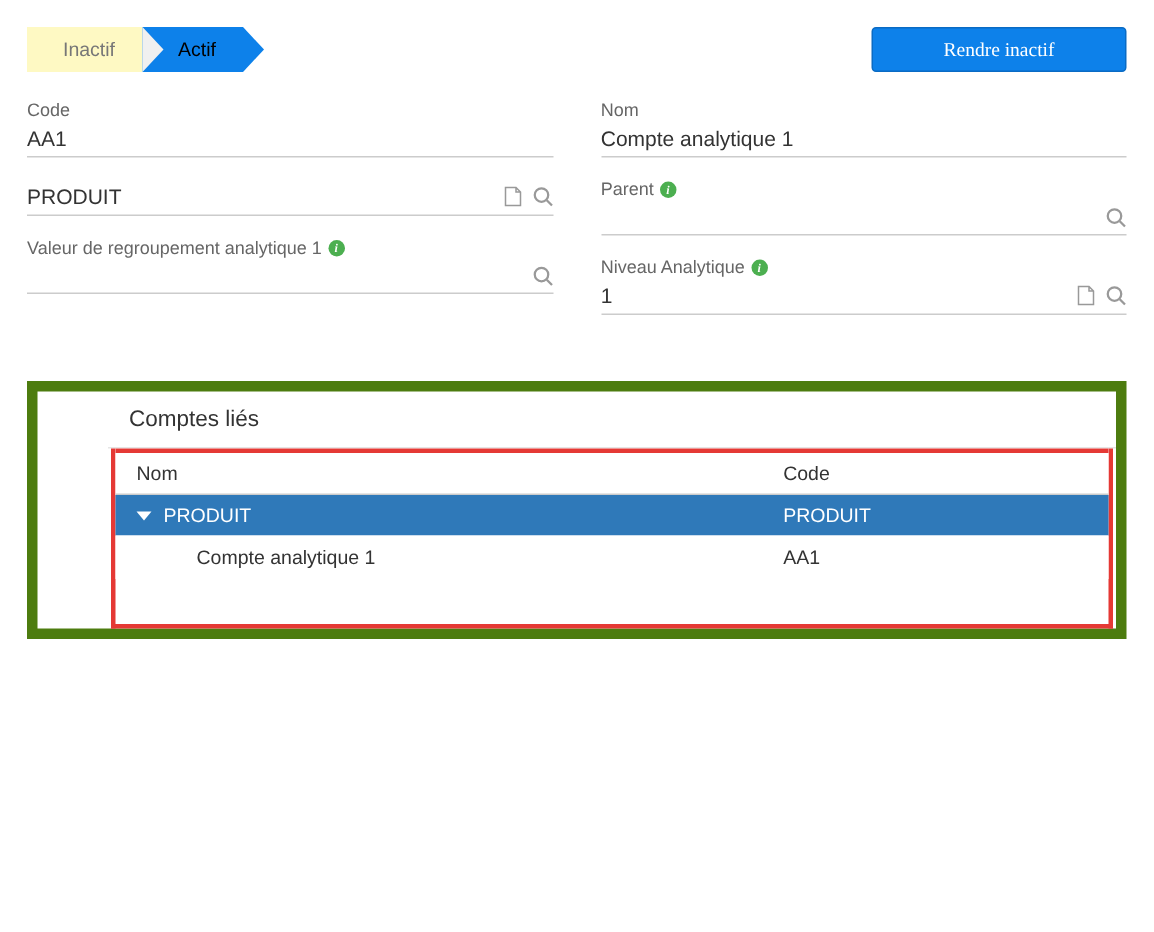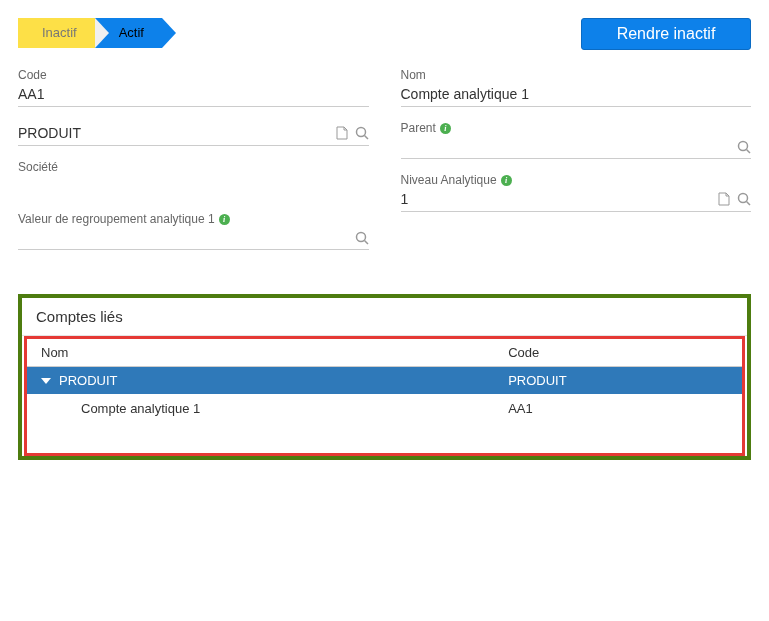--- a/index.html
+++ b/index.html
@@ -11,54 +11,55 @@
     background: #fff;
     padding: 18px;
     width: 769px;
   }
   .top-row { display: flex; justify-content: space-between; align-items: flex-start; margin-bottom: 18px; }
   .status-tabs { display: flex; }
   .status-tab {
     position: relative; height: 30px; line-height: 30px;
     padding: 0 18px 0 24px; font-size: 13px;
   }
-  .status-tab.inactive { background: #fde047; color: #777; }
+  .status-tab.inactive { background: #fef9c3; color: #777; }
   .status-tab.inactive::after {
     content:""; position:absolute; right:-14px; top:0;
     border-top:15px solid transparent; border-bottom:15px solid transparent;
     border-left:14px solid #f0f0f0; z-index:1;
   }
   .status-tab.active { background:#0d81ea; color:#000000; }
   .status-tab.active::after {
     content:""; position:absolute; right:-14px; top:0;
     border-top:15px solid transparent; border-bottom:15px solid transparent;
     border-left:14px solid #0d81ea;
   }
   .primary-btn {
     background:#0d81ea; color:#fff; border:1px solid #0a6bc4;
-    border-radius:3px; padding:6px 28px; font-size:16px; cursor:pointer;
+    border-radius:3px; padding:6px 28px; font-size:13px; cursor:pointer;
     min-width:170px;
+    font-family:Liberation Serif, serif;
   }
   .form-grid { display:flex; gap:32px; }
   .col { flex:1; }
   .field { margin-bottom:14px; }
   .field-label { font-size:12px; color:#666; display:flex; align-items:center; gap:4px; }
   .field-value {
     border-bottom:1px solid #ccc; padding:4px 0; font-size:14px; color:#333;
     display:flex; align-items:center; justify-content:space-between; min-height:24px;
   }
   .field-icons { display:flex; gap:6px; color:#999; }
   .icon { width:14px; height:14px; display:inline-flex; align-items:center; justify-content:center; cursor:pointer; }
   .info-badge {
     width:11px; height:11px; border-radius:50%; background:#4caf50; color:#fff;
     font-size:8px; font-weight:bold; display:inline-flex; align-items:center; justify-content:center;
     font-family: Georgia, serif; font-style:italic;
   }
   
-  .panel { border:4px solid #4d7c0f; margin-top:30px; }
+  .panel { border:7px solid #4d7c0f; margin-top:30px;padding-left:47px; }
   .panel-header {
     display:flex; justify-content:space-between; align-items:center;
     padding:10px 14px; font-size:15px; color:#333; border-bottom:1px solid #e5e5e5;
   }
   .panel-tools { display:flex; align-items:center; gap:8px; font-size:13px; color:#333; }
   .tool-icon { cursor:pointer; display:inline-flex; }
   .highlight-box { border:3px solid #e53935; border-top:none; margin:0 2px; padding-bottom:30px; }
   .table-head {
     display:flex; border-top:3px solid #e53935; padding:6px 14px; font-size:13px; color:#333;
     border-bottom:1px solid #ccc; background:#fff;
@@ -110,26 +111,20 @@
           <span class="icon">
             <svg width="14" height="14" viewBox="0 0 14 14">
                 <circle cx="6" cy="6" r="4.5" fill="none" stroke="#999" stroke-width="1.5"></circle>
                 <line x1="9.5" y1="9.5" x2="13" y2="13" stroke="#999" stroke-width="1.5"></line>
               </svg>
           </span>
         </span>
       </div>
     </div>
     <div class="field">
-      <div class="field-label">Société</div>
-      <div class="field-value" style="border-bottom:none;">
-          <span></span>
-        </div>
-    </div>
-    <div class="field">
       <div class="field-label">
         <span>Valeur de regroupement analytique 1</span>
         <span class="info-badge">i</span>
       </div>
       <div class="field-value">
         <span></span>
         <span class="field-icons">
           <span class="icon">
             <svg width="14" height="14" viewBox="0 0 14 14">
                 <circle cx="6" cy="6" r="4.5" fill="none" stroke="#999" stroke-width="1.5"></circle>

